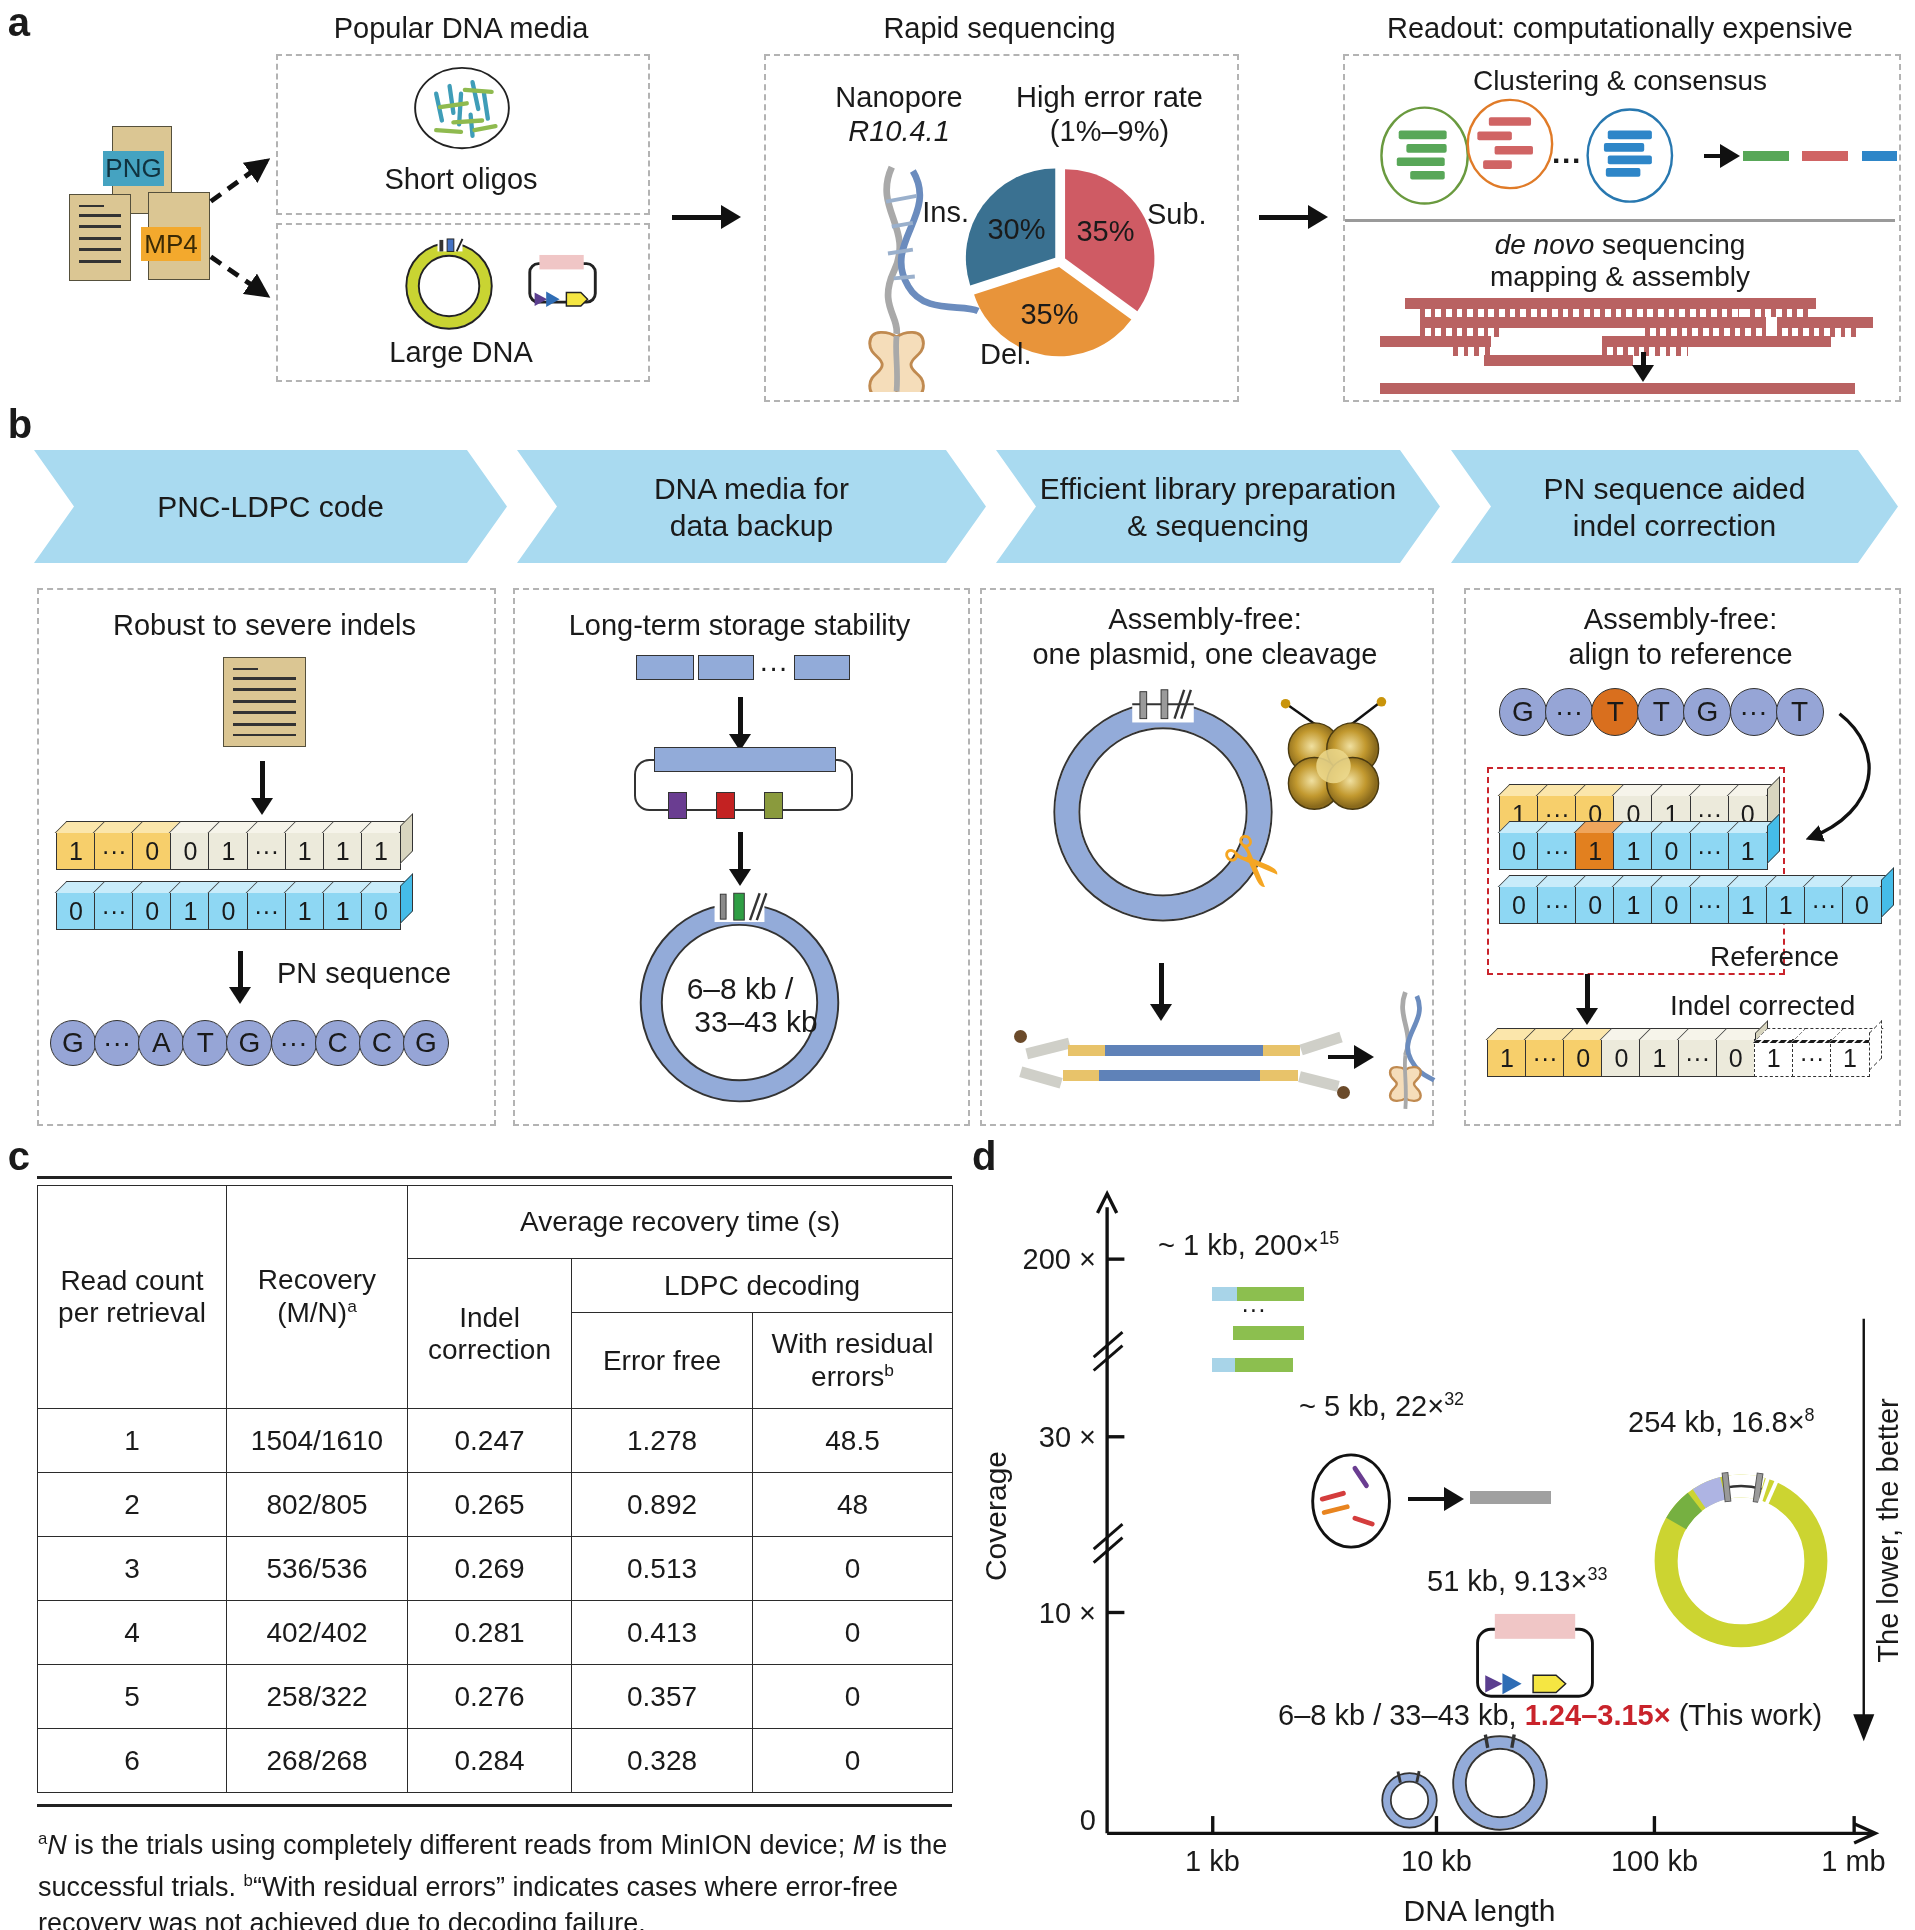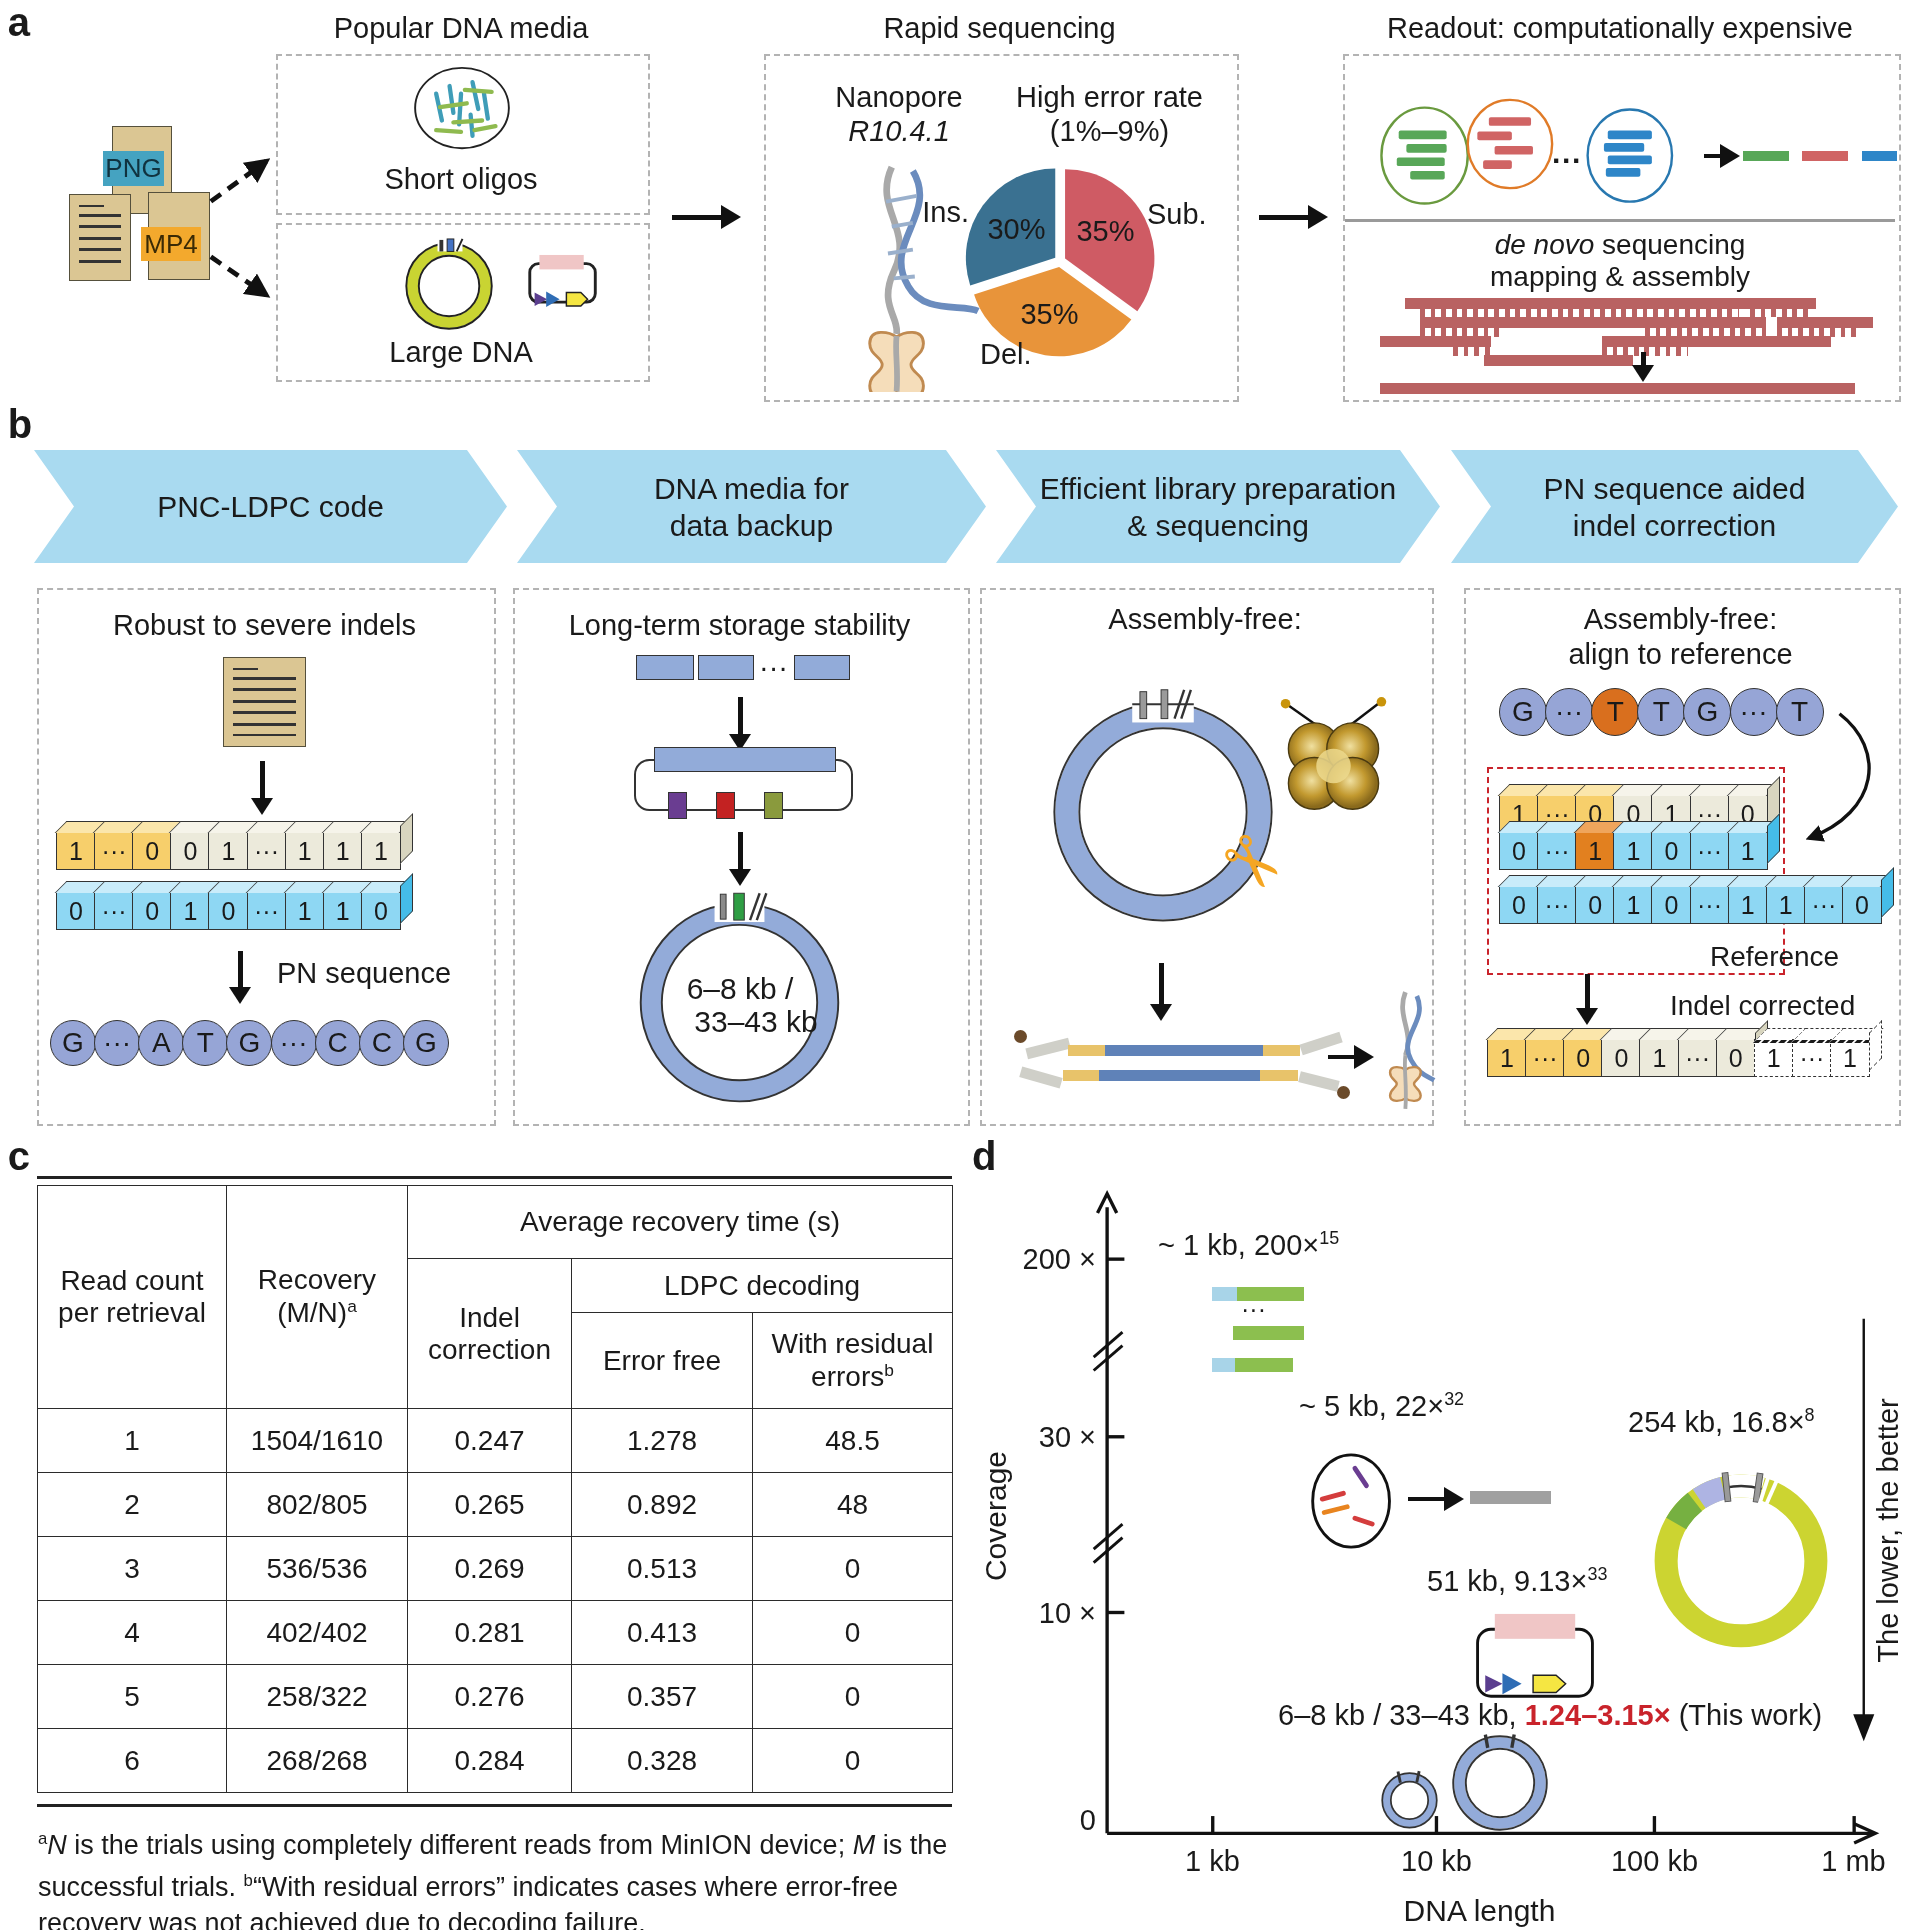--- a/index.html
+++ b/index.html
@@ -166,20 +166,21 @@
 <div class="abs ctr t30" style="left:986px;top:213px;width:61px">30%</div>
 <div class="abs ctr t30" style="left:1074px;top:215px;width:63px">35%</div>
 <div class="abs t30" style="left:1147px;top:198px">Sub.</div>
 <div class="abs ctr t30" style="left:1018px;top:298px;width:63px">35%</div>
 <div class="abs t30" style="left:980px;top:338px">Del.</div>
 
 <div class="arr-r" style="left:1259px;top:215px;width:50px"></div>
 
 <div class="abs ctr t30" style="left:1343px;top:11.5px;width:554px">Readout: computationally expensive</div>
 <div class="dbox" style="left:1343px;top:54px;width:554px;height:344px"></div>
+<div class="abs ctr t29" style="left:1343px;top:65px;width:554px">Clustering &amp; consensus</div>
 <svg class="abs" style="left:1364px;top:98px" width="336" height="117" viewBox="0 0 350 122">
   <ellipse cx="63" cy="60" rx="45" ry="50" fill="none" stroke="#6a9a3f" stroke-width="2.5"></ellipse>
   <g fill="#58a758">
         <rect x="36" y="34" width="50" height="9" rx="2"></rect>
         <rect x="44" y="48" width="42" height="9" rx="2"></rect>
         <rect x="34" y="62" width="50" height="9" rx="2"></rect>
         <rect x="48" y="76" width="36" height="9" rx="2"></rect>
       </g>
   <ellipse cx="152" cy="48" rx="44" ry="46" fill="none" stroke="#e07b28" stroke-width="2.5"></ellipse>
   <g fill="#d06464">
@@ -305,20 +306,21 @@
   <rect x="90" y="5" width="6" height="26" fill="#8a8a8a" stroke="#333"></rect>
   <rect x="104" y="4" width="11" height="28" fill="#2f9e44" stroke="#333"></rect>
   <line x1="121" y1="32" x2="131" y2="4" stroke="#333" stroke-width="2.5"></line>
   <line x1="128" y1="32" x2="138" y2="4" stroke="#333" stroke-width="2.5"></line>
 </svg>
 <div class="abs ctr t31" style="left:644px;top:972px;width:192px">6–8 kb /</div>
 <div class="abs ctr t31" style="left:644px;top:1005px;width:224px">33–43 kb</div>
 
 <div class="dbox" style="left:980px;top:588px;width:450px;height:534px"></div>
 <div class="abs ctr t30" style="left:980px;top:603px;width:450px">Assembly-free:</div>
+<div class="abs ctr t30" style="left:980px;top:638px;width:450px">one plasmid, one cleavage</div>
 <svg class="abs" style="left:1038px;top:684px" width="250" height="250" viewBox="0 0 260 260">
   <circle cx="130" cy="133" r="100" fill="none" stroke="#93abd9" stroke-width="24"></circle>
   <circle cx="130" cy="133" r="113" fill="none" stroke="#333" stroke-width="2"></circle>
   <circle cx="130" cy="133" r="87" fill="none" stroke="#333" stroke-width="2"></circle>
   <rect x="98" y="2" width="64" height="38" fill="#fff"></rect>
   <line x1="98" y1="21" x2="162" y2="21" stroke="#333" stroke-width="2"></line>
   <rect x="106" y="8" width="7" height="28" fill="#9a9a9a" stroke="#333"></rect>
   <rect x="128" y="6" width="7" height="30" fill="#9a9a9a" stroke="#333"></rect>
   <line x1="142" y1="36" x2="152" y2="6" stroke="#333" stroke-width="2.5"></line>
   <line x1="149" y1="36" x2="159" y2="6" stroke="#333" stroke-width="2.5"></line>

